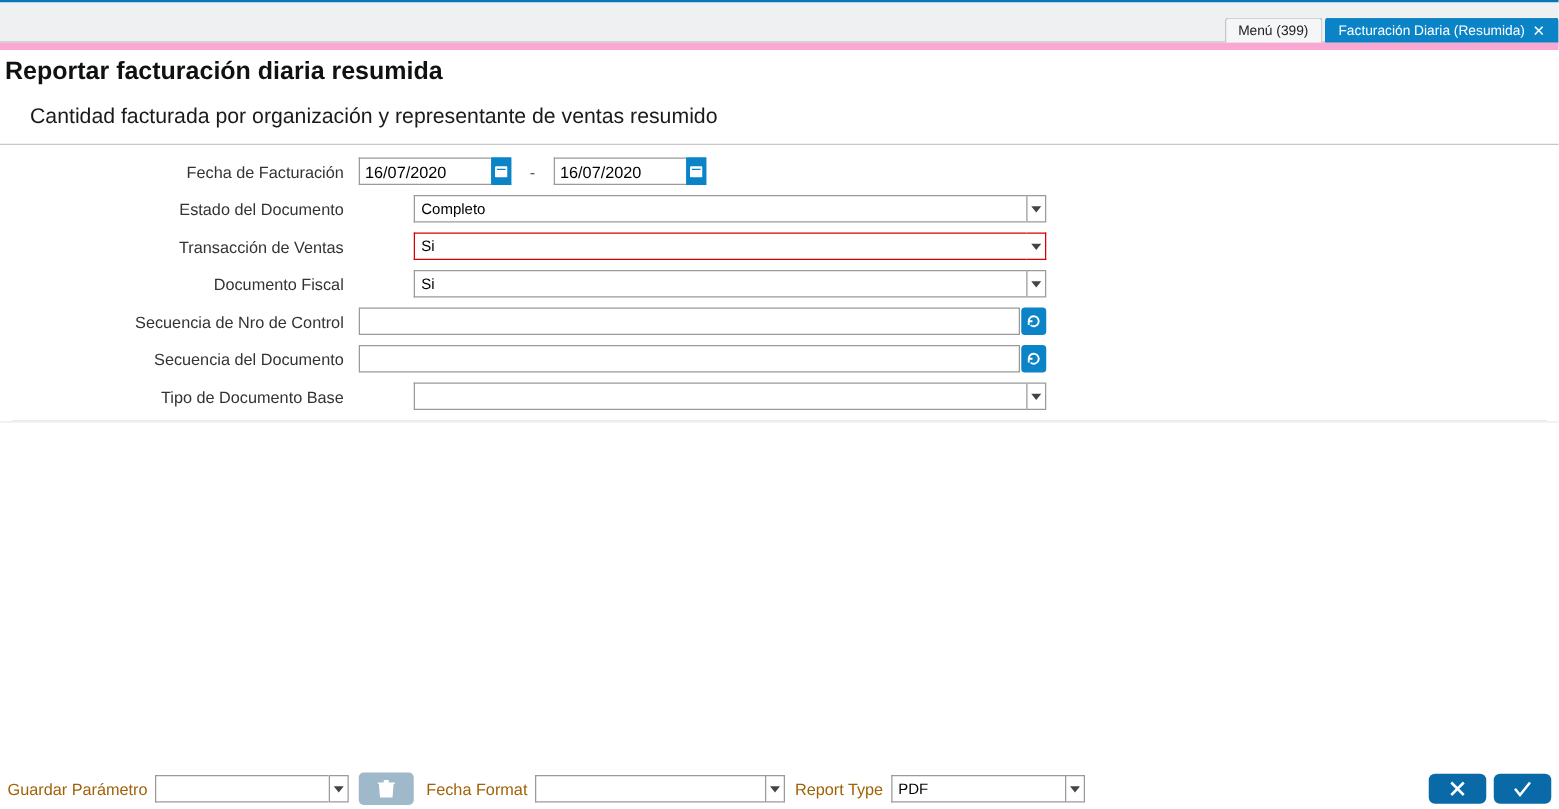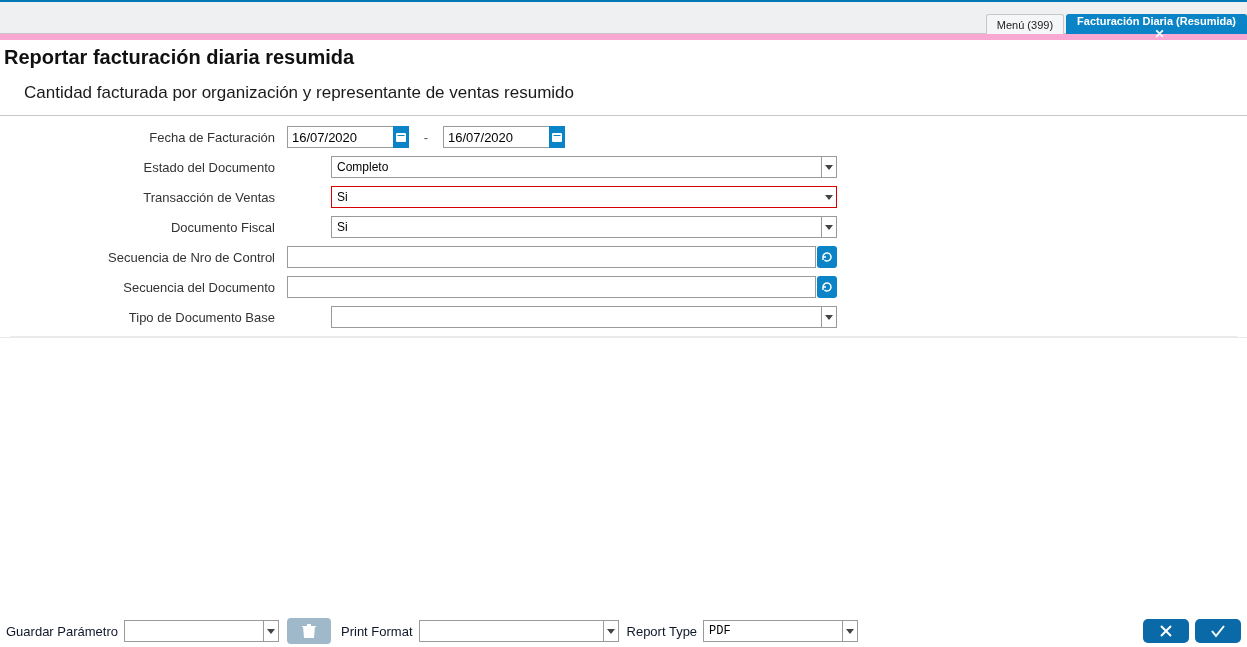--- a/index.html
+++ b/index.html
@@ -39,22 +39,21 @@
   border: 1px solid #c7c7c7;
   border-bottom: none;
   background: #f5f6f7;
   color: #222;
   cursor: pointer;
 }
 .tab.active {
   background: #0a84c6;
   color: #fff;
   border-color: #0a84c6;
-  font-weight: bold;
-  flex-direction: column;
+  font-weight: normal;
 }
 .tab-close {
   margin-left: 6px;
   font-size: 12px;
   color: #fff;
   cursor: pointer;
 }
 .header-sec {
   padding: 6px 4px 6px 4px;
   border-top: 6px solid #f9a8d4;
@@ -200,37 +199,37 @@
   left: 0;
   bottom: 0;
   width: 100%;
   height: 32px;
   display: flex;
   align-items: center;
   padding: 0 6px;
 }
 .foot-label {
   font-size: 13px;
-  color: #0f172a;
+  color: #a16207;
   margin-right: 6px;
 }
 .foot-combo {
   display: flex;
   align-items: center;
   height: 22px;
   margin-right: 8px;
 }
 .foot-combo .combo-input { height: 22px; border: 1px solid #9a9a9a; border-right: none; }
 .foot-combo .combo-btn { height: 22px; border: 1px solid #9a9a9a; }
 .fc-guardar { width: 155px; }
 .fc-guardar .combo-input { width: 139px; }
 .fc-print { width: 200px; }
 .fc-print .combo-input { width: 184px; }
 .fc-report { width: 155px; }
-.fc-report .combo-input { width: 139px; font-family: Liberation Mono, monospace; }
+.fc-report .combo-input { width: 139px; }
 .trash-btn {
   width: 44px;
   height: 26px;
   background: #9fb8ca;
   border: none;
   border-radius: 4px;
   margin-right: 10px;
   display: flex;
   align-items: center;
   justify-content: center;
@@ -377,21 +376,21 @@
       </div>
   </div>
   <button class="trash-btn">
     <svg width="14" height="16" viewBox="0 0 14 16">
         <path d="M1 3h12l-1 12H2L1 3zm4-2h4v2H5V1zM0 3h14v1H0z"></path>
         <rect x="4" y="5" width="1" height="8"></rect>
         <rect x="6.5" y="5" width="1" height="8"></rect>
         <rect x="9" y="5" width="1" height="8"></rect>
       </svg>
   </button>
-  <span class="foot-label">Print Format</span>
+  <span class="foot-label">Fecha Format</span>
   <div class="foot-combo fc-print">
     <input type="text" class="combo-input" value="" style="">
     <div class="combo-btn">
         <div class="chev-down"></div>
       </div>
   </div>
   <span class="foot-label">Report Type</span>
   <div class="foot-combo fc-report">
     <input type="text" class="combo-input" value="PDF" style="">
     <div class="combo-btn">

